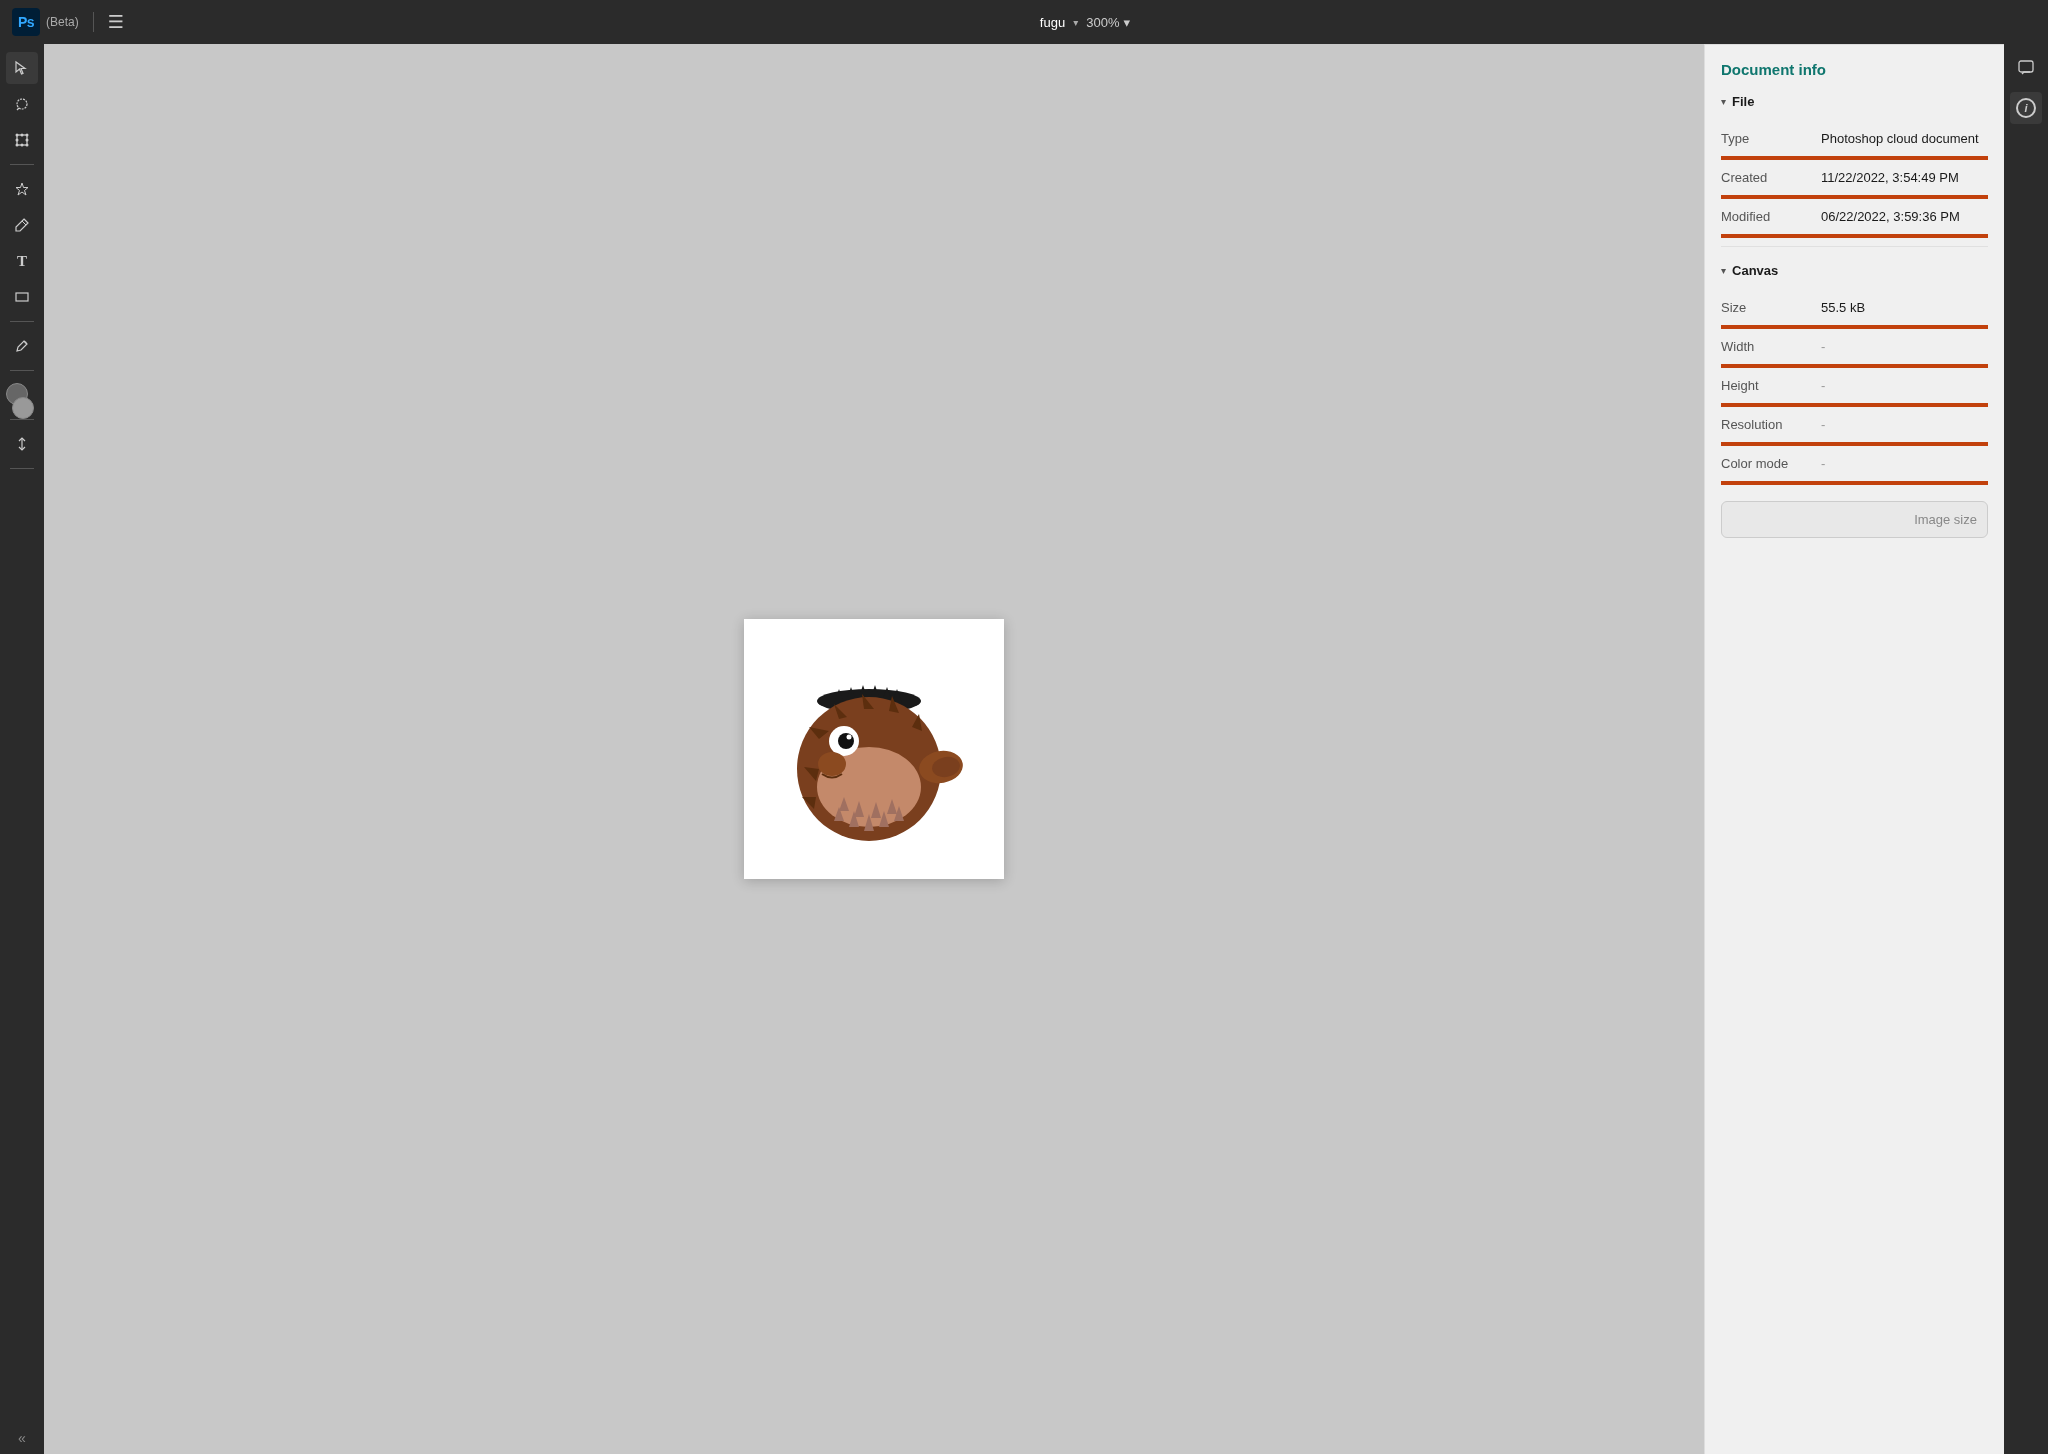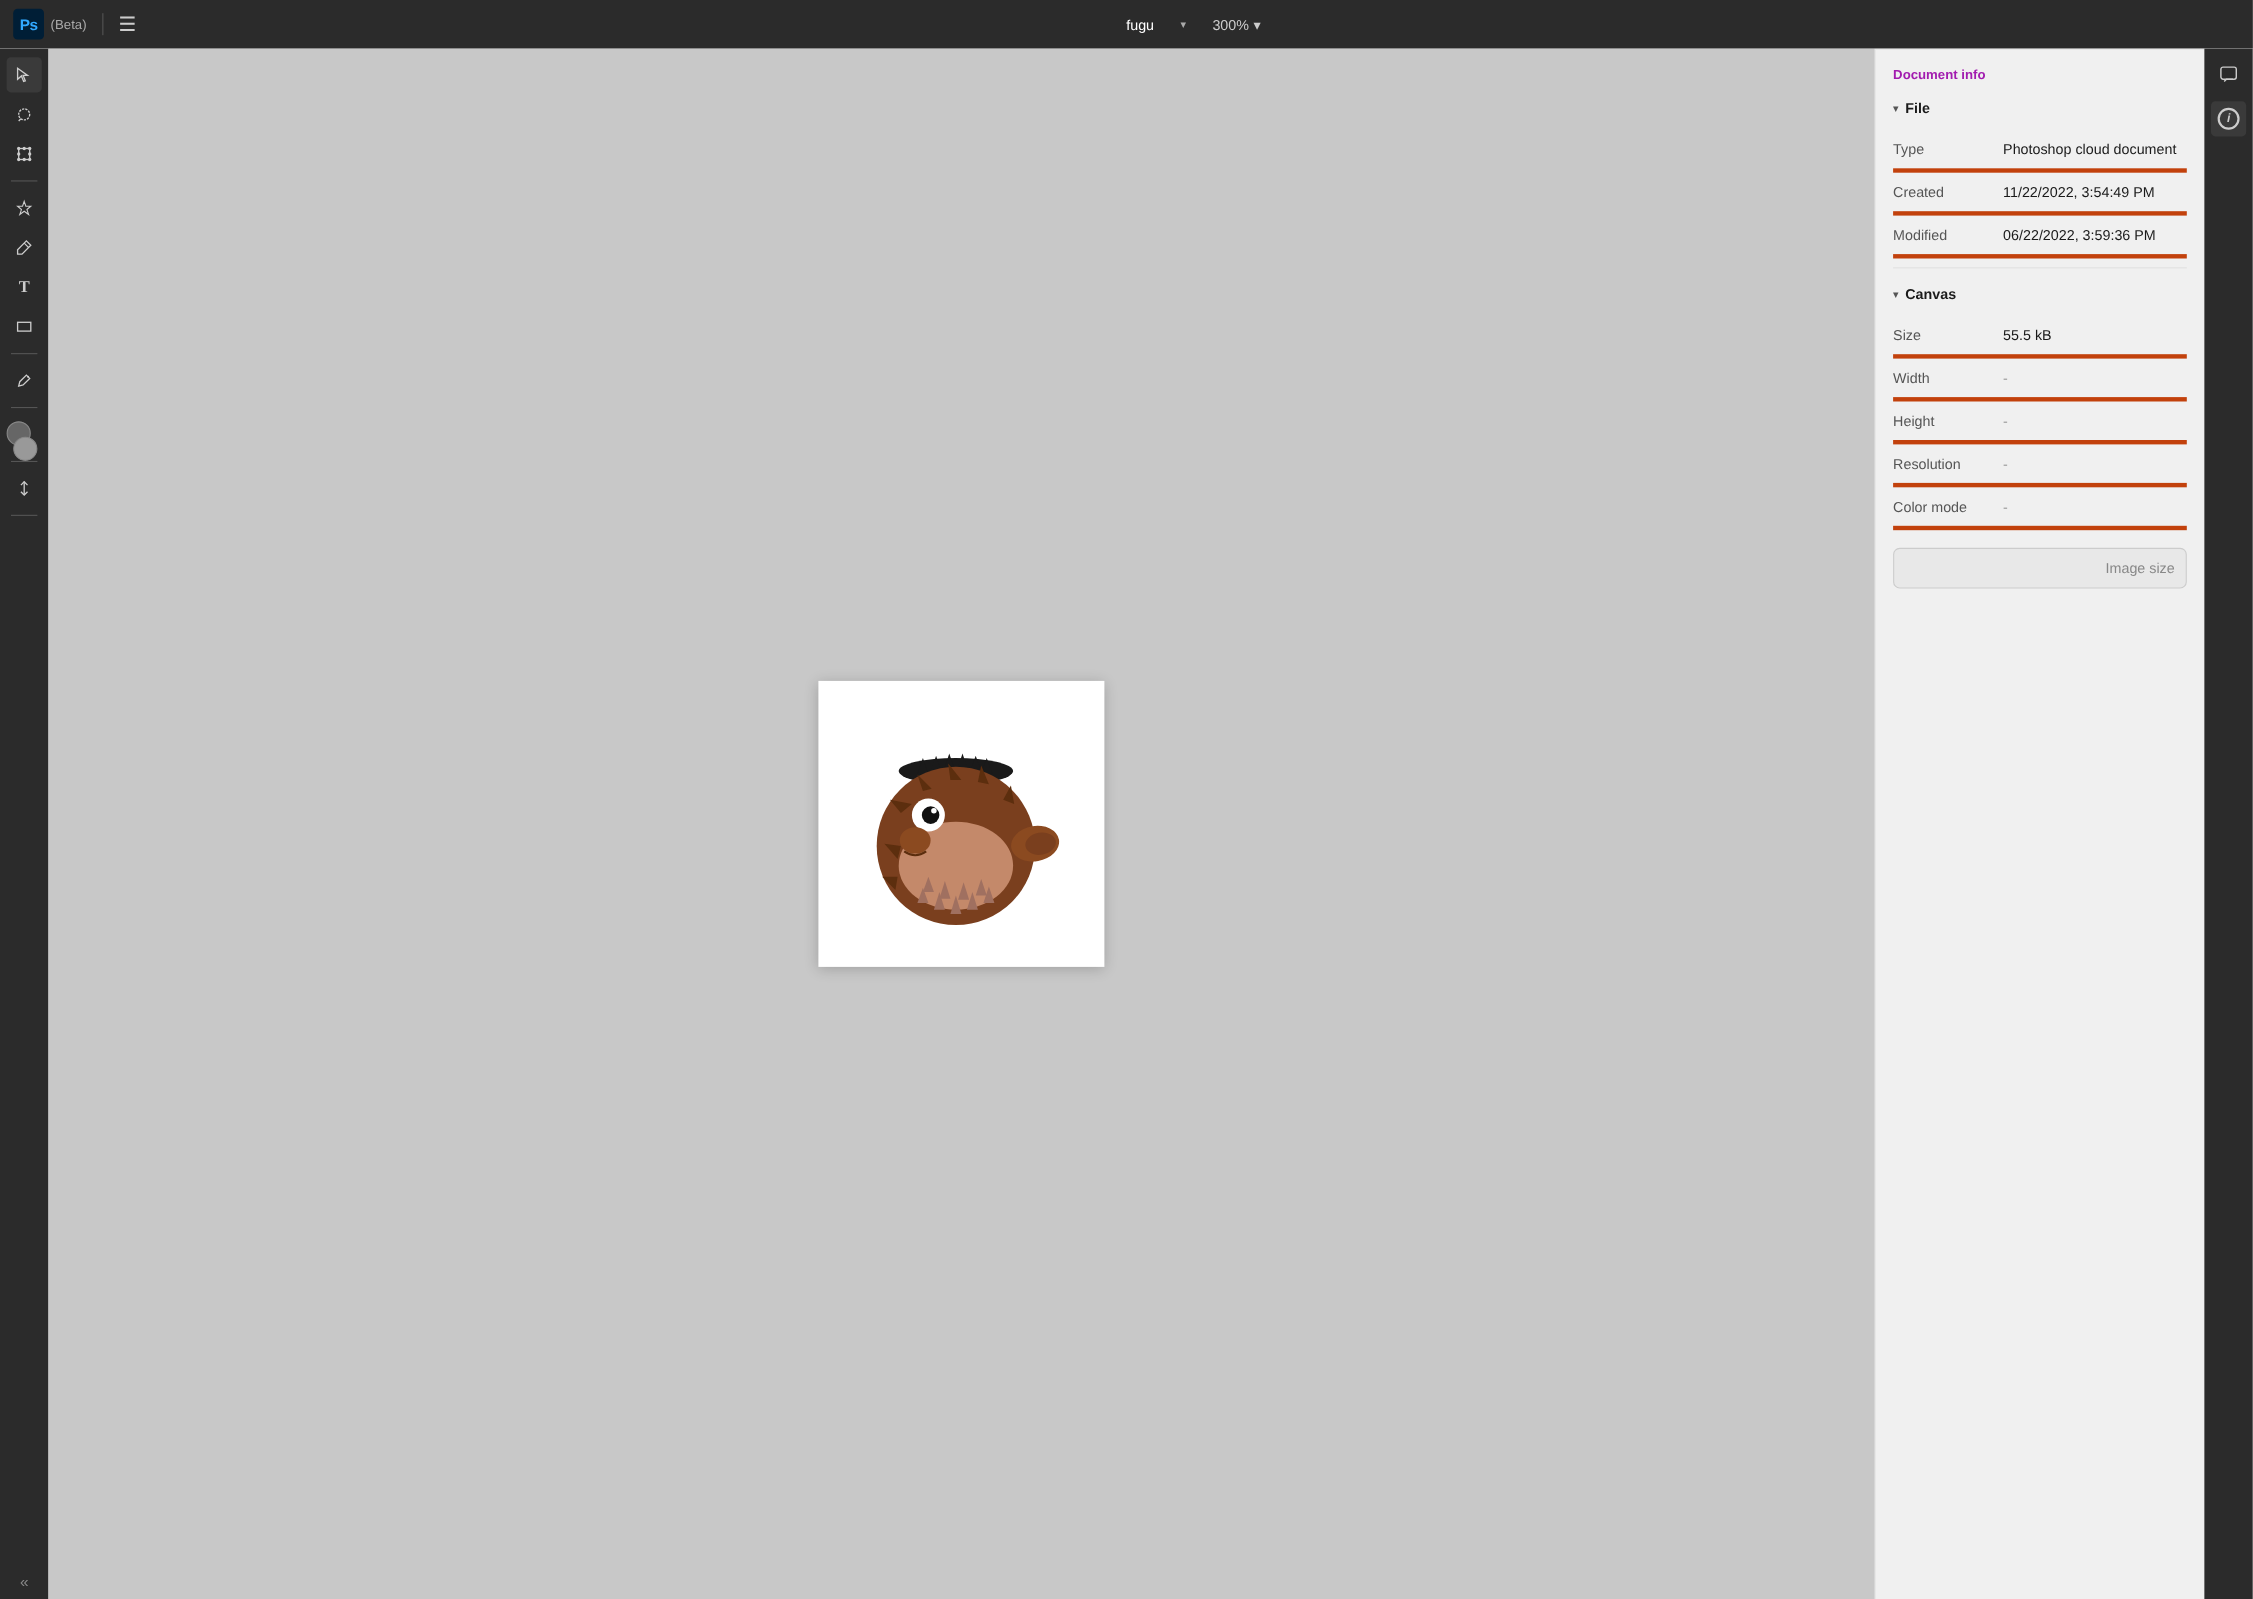--- a/index.html
+++ b/index.html
@@ -14,21 +14,21 @@
       display: flex; align-items: center; gap: 6px; color: #fff; font-size: 13px;
     }
     .ps-logo {
       width: 28px; height: 28px; background: #001e36; border-radius: 4px;
       display: flex; align-items: center; justify-content: center;
       color: #31a8ff; font-weight: 700; font-size: 14px; letter-spacing: -0.5px;
     }
     .beta-label { color: #aaa; font-size: 12px; }
     .topbar-divider { width: 1px; height: 20px; background: #555; margin: 0 4px; }
     .hamburger-icon { color: #ccc; font-size: 18px; cursor: pointer; }
-    .topbar-center { flex: 1; display: flex; align-items: center; justify-content: center; gap: 24px; }
+    .topbar-center { flex: 1; display: flex; align-items: center; justify-content: center; gap: 8px; }
     .file-name { color: #fff; font-size: 13px; font-weight: 500; }
     .dropdown-arrow { color: #aaa; font-size: 10px; }
     .zoom-control { display: flex; align-items: center; gap: 4px; color: #ccc; font-size: 13px; }
     .topbar-right { display: flex; align-items: center; gap: 8px; margin-left: auto; }
     .btn-upgrade {
       background: transparent; border: 1.5px solid #888; color: #ccc;
       border-radius: 16px; padding: 4px 14px; font-size: 12px; cursor: pointer;
     }
     .btn-view-only {
       display: flex; align-items: center; gap: 6px;
@@ -98,21 +98,21 @@
     .right-panel {
       width: 300px; background: #f0f0f0; border-left: 1px solid #ddd;
       display: flex; flex-direction: column; flex-shrink: 0; overflow-y: auto;
     }
     .panel-tabs {
       display: flex; border-bottom: 1px solid #ddd; background: #f0f0f0; padding: 0 12px; gap: 0;
     }
 
     .panel-content { padding: 16px; }
     .doc-info-title {
-      font-size: 12px; font-weight: 600; color: #a21caf; margin-bottom: 16px;
+      font-size: 15px; font-weight: 600; color: #0f766e; margin-bottom: 16px;
     }
 
     .section-header {
       display: flex; align-items: center; gap: 6px; margin-bottom: 12px; cursor: pointer;
     }
     .section-arrow { font-size: 10px; color: #555; }
     .section-title { font-size: 13px; font-weight: 600; color: #1a1a1a; }
 
     .info-row {
       display: flex; align-items: flex-start; padding: 10px 0;

